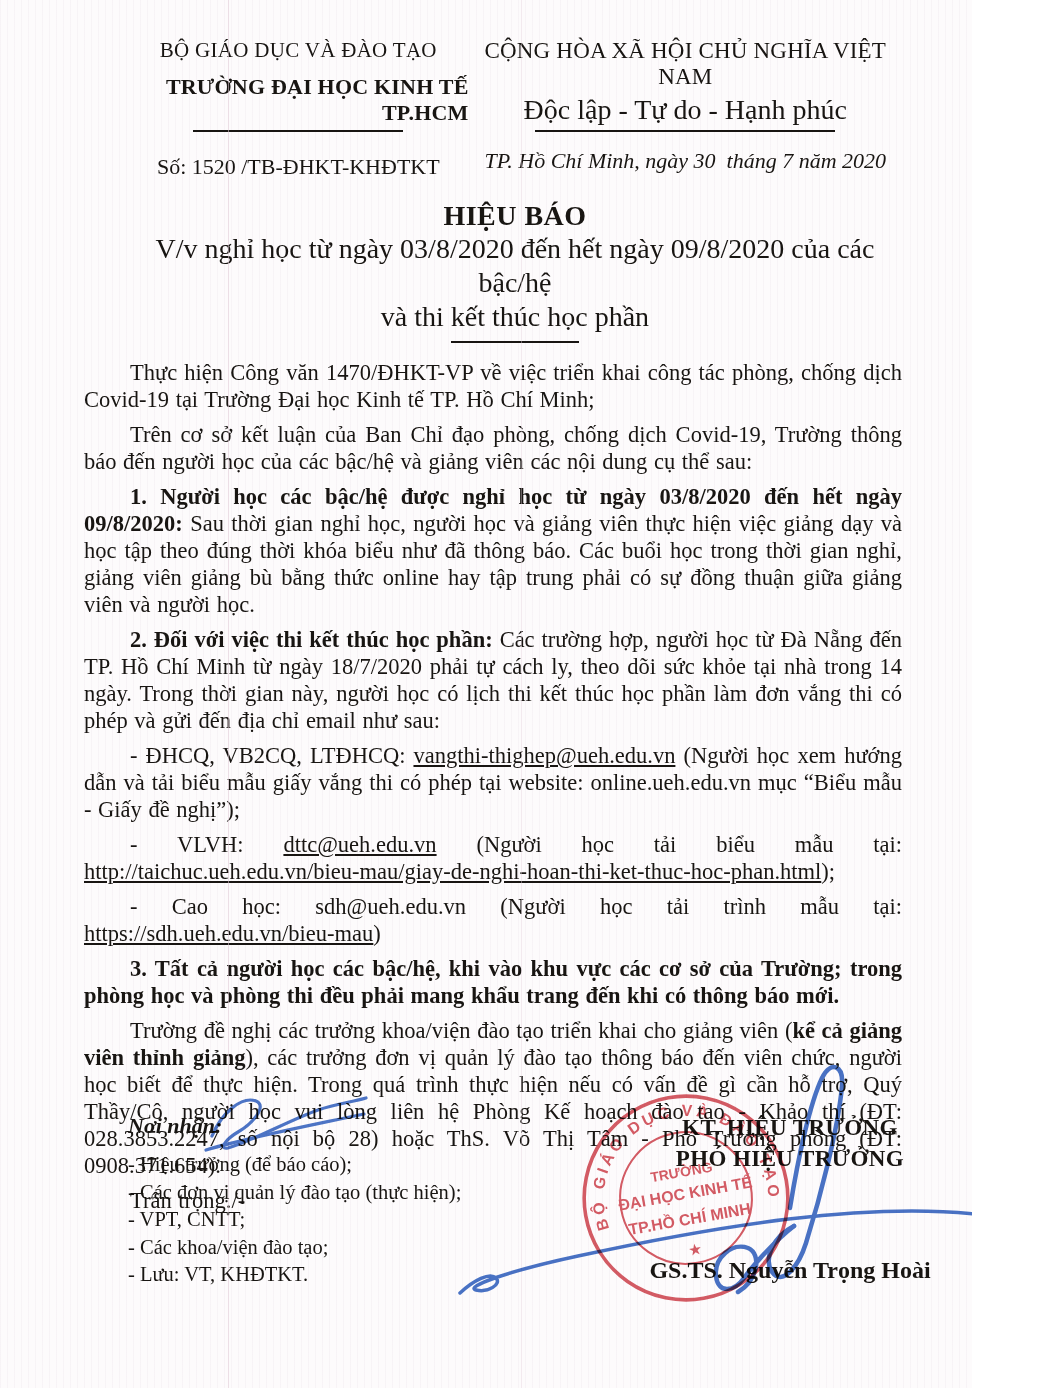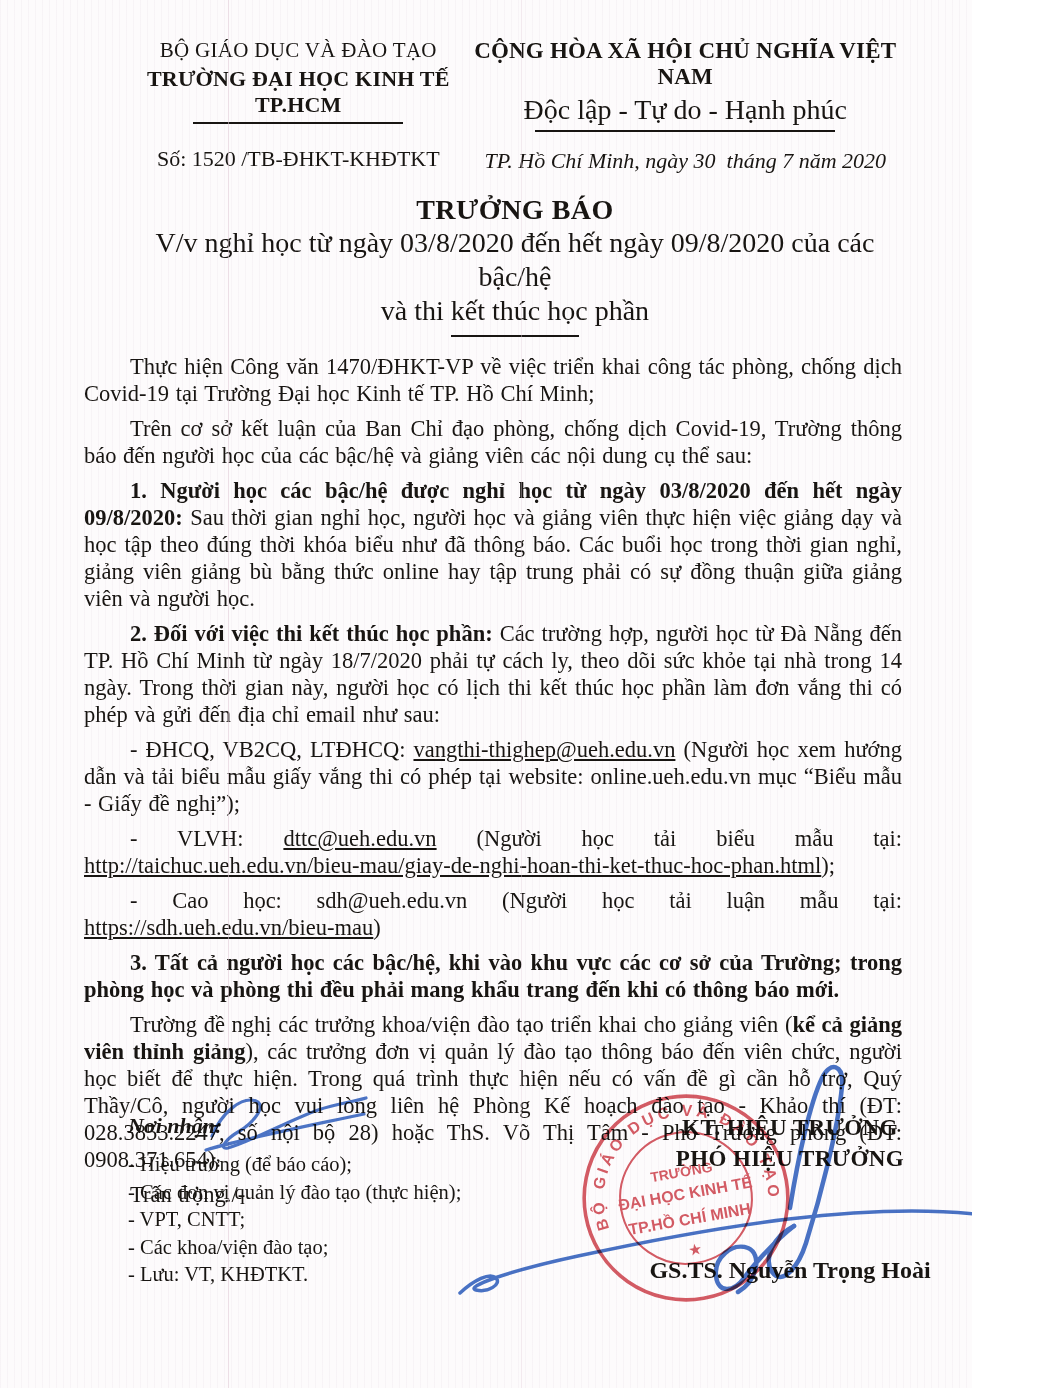--- a/index.html
+++ b/index.html
@@ -27,24 +27,24 @@
   .fold-2{ left:521px; background:rgba(228,210,220,.4); }
 
   
   .hdr{
     display:flex;
     padding:38px 70px 0 128px;
   }
   .hdr-left{ width:44%; text-align:center; }
   .hdr-right{ width:56%; text-align:center; }
   .h-l1{ font-size:21px; letter-spacing:.3px; }
-  .h-l2{ font-size:22px; font-weight:bold; margin-top:3px; letter-spacing:.2px; }
+  .h-l2{ font-size:22px; font-weight:bold; margin-top:11px; letter-spacing:.2px;text-align:right; }
   .h-rule-left{ width:210px; height:2px; background:var(--ink); margin:4px auto 0; }
   .h-so{ font-size:22px; margin-top:22px; white-space:pre; }
-  .h-r1{ font-size:23px; font-weight:bold; letter-spacing:.2px; }
+  .h-r1{ font-size:23px; font-weight:normal; letter-spacing:.2px; }
   .h-r2{ font-size:28px; font-weight:normal; margin-top:4px; }
   .h-rule-right{ width:300px; height:2px; background:var(--ink); margin:4px auto 0; }
   .h-date{ font-size:22px; font-style:italic; margin-top:16px; white-space:pre; }
 
   
   .title-block{
     padding:20px 70px 0 128px;
     text-align:center;
   }
   .t-main{ font-size:28px; font-weight:bold; letter-spacing:.5px; }
@@ -116,34 +116,34 @@
     </div>
     <div class="hdr-right">
       <div class="h-r1">CỘNG HÒA XÃ HỘI CHỦ NGHĨA VIỆT NAM</div>
       <div class="h-r2">Độc lập - Tự do - Hạnh phúc</div>
       <div class="h-rule-right"></div>
       <div class="h-date">TP. Hồ Chí Minh, ngày 30  tháng 7 năm 2020</div>
     </div>
   </header>
 
   <div class="title-block">
-    <div class="t-main">TRƯỞNG BÁO</div>
+    <div class="t-main">HIỆU BÁO</div>
     <div class="t-sub">V/v nghỉ học từ ngày 03/8/2020 đến hết ngày 09/8/2020 của các bậc/hệ</div>
     <div class="t-sub">và thi kết thúc học phần</div>
     <div class="t-rule"></div>
   </div>
 
   <main class="doc-body">
       <p><span>Thực hiện Công văn 1470/ĐHKT-VP về việc triển khai công tác phòng, chống dịch Covid-19 tại Trường Đại học Kinh tế TP. Hồ Chí Minh;</span></p>
       <p><span>Trên cơ sở kết luận của Ban Chỉ đạo phòng, chống dịch Covid-19, Trường thông báo đến người học của các bậc/hệ và giảng viên các nội dung cụ thể sau:</span></p>
       <p><span class="b">1. Người học các bậc/hệ được nghỉ học từ ngày 03/8/2020 đến hết ngày 09/8/2020: </span><span>Sau thời gian nghỉ học, người học và giảng viên thực hiện việc giảng dạy và học tập theo đúng thời khóa biểu như đã thông báo. Các buổi học trong thời gian nghỉ, giảng viên giảng bù bằng thức online hay tập trung phải có sự đồng thuận giữa giảng viên và người học.</span></p>
       <p><span class="b">2. Đối với việc thi kết thúc học phần: </span><span>Các trường hợp, người học từ Đà Nẵng đến TP. Hồ Chí Minh từ ngày 18/7/2020 phải tự cách ly, theo dõi sức khỏe tại nhà trong 14 ngày. Trong thời gian này, người học có lịch thi kết thúc học phần làm đơn vắng thi có phép và gửi đến địa chỉ email như sau:</span></p>
       <p><span>- ĐHCQ, VB2CQ, LTĐHCQ: </span><span class="u">vangthi-thighep@ueh.edu.vn</span><span> (Người học xem hướng dẫn và tải biểu mẫu giấy vắng thi có phép tại website: online.ueh.edu.vn mục “Biểu mẫu - Giấy đề nghị”);</span></p>
       <p><span>- VLVH: </span><span class="u">dttc@ueh.edu.vn</span><span> (Người học tải biểu mẫu tại: </span><span class="u">http://taichuc.ueh.edu.vn/bieu-mau/giay-de-nghi-hoan-thi-ket-thuc-hoc-phan.html</span><span>);</span></p>
-      <p><span>- Cao học: sdh@ueh.edu.vn (Người học tải luận mẫu tại: </span><span class="u">https://sdh.ueh.edu.vn/bieu-mau</span><span>)</span></p>
+      <p><span>- Cao học: sdh@ueh.edu.vn (Người học tải trình mẫu tại: </span><span class="u">https://sdh.ueh.edu.vn/bieu-mau</span><span>)</span></p>
       <p><span class="b">3. Tất cả người học các bậc/hệ, khi vào khu vực các cơ sở của Trường; trong phòng học và phòng thi đều phải mang khẩu trang đến khi có thông báo mới.</span></p>
       <p><span>Trường đề nghị các trưởng khoa/viện đào tạo triển khai cho giảng viên (</span><span class="b">kể cả giảng viên thỉnh giảng</span><span>), các trưởng đơn vị quản lý đào tạo thông báo đến viên chức, người học biết để thực hiện. Trong quá trình thực hiện nếu có vấn đề gì cần hỗ trợ, Quý Thầy/Cô, người học vui lòng liên hệ Phòng Kế hoạch đào tạo - Khảo thí (ĐT: 028.3853.2247, số nội bộ 28) hoặc ThS. Võ Thị Tâm - Phó Trưởng phòng (ĐT: 0908.371.654).</span></p>
       <p><span>Trân trọng./-</span></p>
     </main>
 
   <div class="ftr-left">
     <div class="noi-nhan">Nơi nhận:</div>
     <div>
         <div class="recipient-line">- Hiệu trưởng (để báo cáo);</div>
         <div class="recipient-line">- Các đơn vị quản lý đào tạo (thực hiện);</div>

